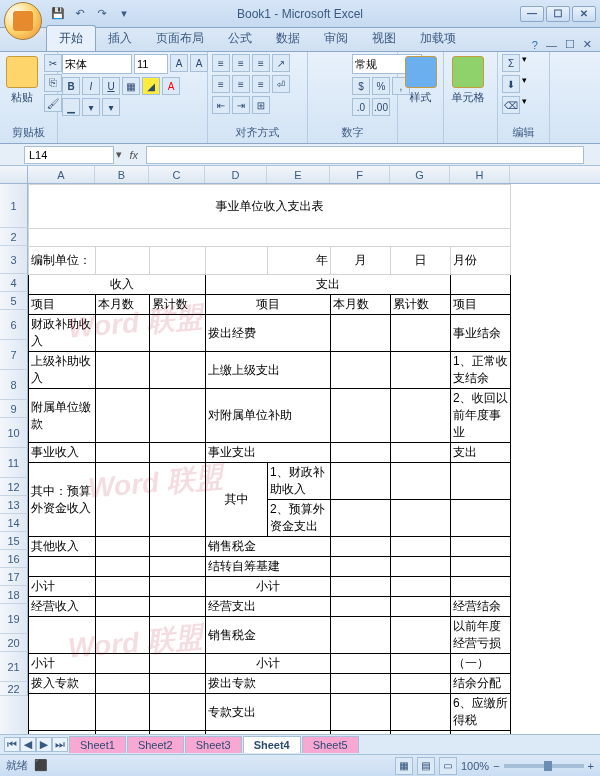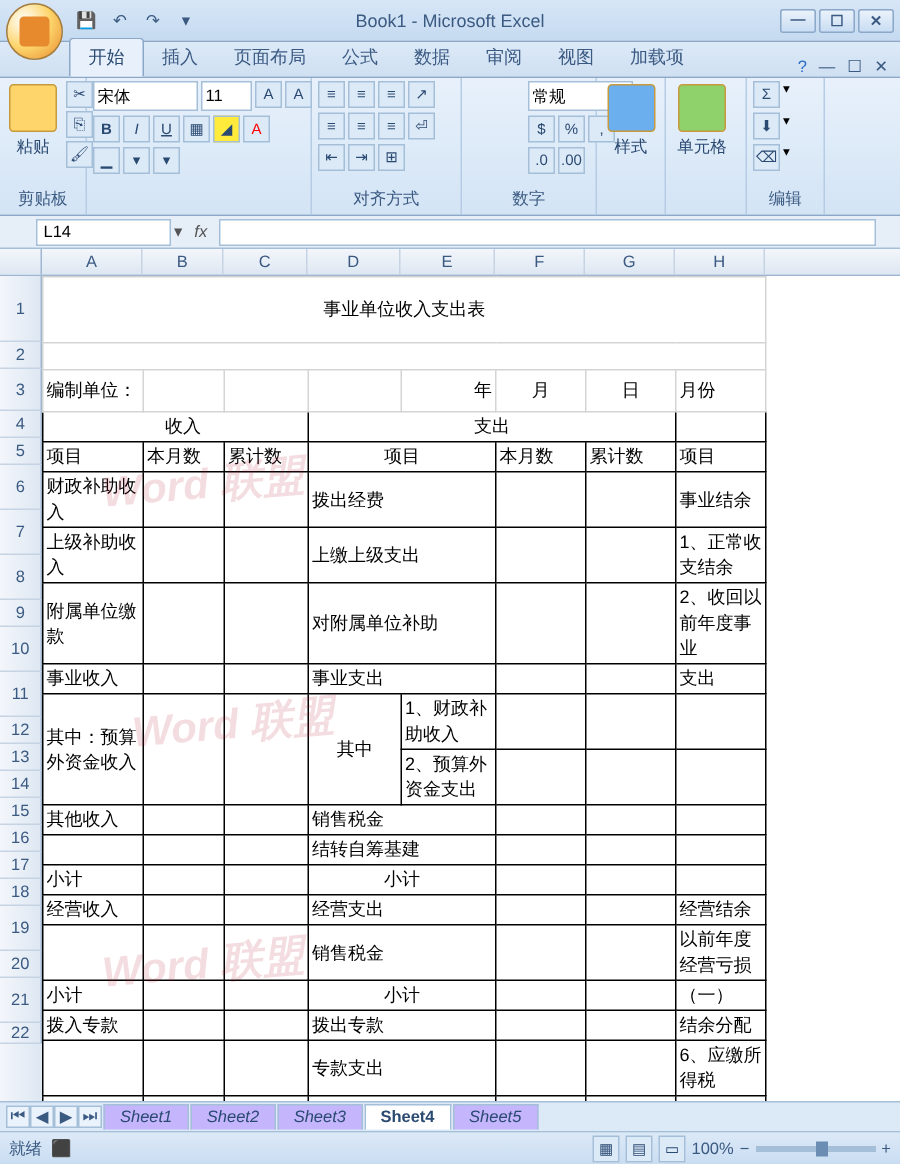--- a/index.html
+++ b/index.html
@@ -54,21 +54,21 @@
 table.sheet td { border: 1px solid #000; font-size: 12px; padding: 1px 2px; vertical-align: middle; background: #fff; overflow: hidden; }
 table.sheet td.noborder { border: 1px solid #d4d4d4; }
 .title-cell { font-size: 24px; font-weight: normal; text-align: center; border: 1px solid #d4d4d4 !important; }
 
 
 .sheet-tabs { height: 20px; background: #dce9f7; display: flex; align-items: center; border-top: 1px solid #a5bfd9; font-size: 11px; }
 .st-nav { display: flex; margin-left: 4px; }
 .st-nav span { width: 16px; text-align: center; color: #3b5a82; border: 1px solid #a5bfd9; background: #eaf2fb; }
 .st-tab { padding: 2px 10px; background: #fff; border: 1px solid #a5bfd9; border-bottom: none; margin-left: 1px; color: #2b4a72; }
 .st-tab.active { background: #fff; font-weight: bold; }
-.st-tab.inactive { background: #c4b5fd; font-style: italic; }
+.st-tab.inactive { background: #f9a8d4; }
 
 
 .statusbar { height: 22px; background: linear-gradient(#dce9f7, #c9ddf2); display: flex; align-items: center; padding: 0 6px; font-size: 11px; color: #3b5a82; border-top: 1px solid #a5bfd9; }
 .zoom { margin-left: auto; display: flex; align-items: center; gap: 4px; }
 .zoom-slider { width: 80px; height: 4px; background: #a5bfd9; position: relative; }
 .zoom-slider::after { content: ""; position: absolute; left: 50%; top: -3px; width: 8px; height: 10px; background: #6b8db3; }
 
 
 .watermark { position: absolute; color: rgba(180, 30, 50, 0.15); font-size: 28px; font-style: italic; font-weight: bold; pointer-events: none; transform: rotate(-5deg); }
 </style>

